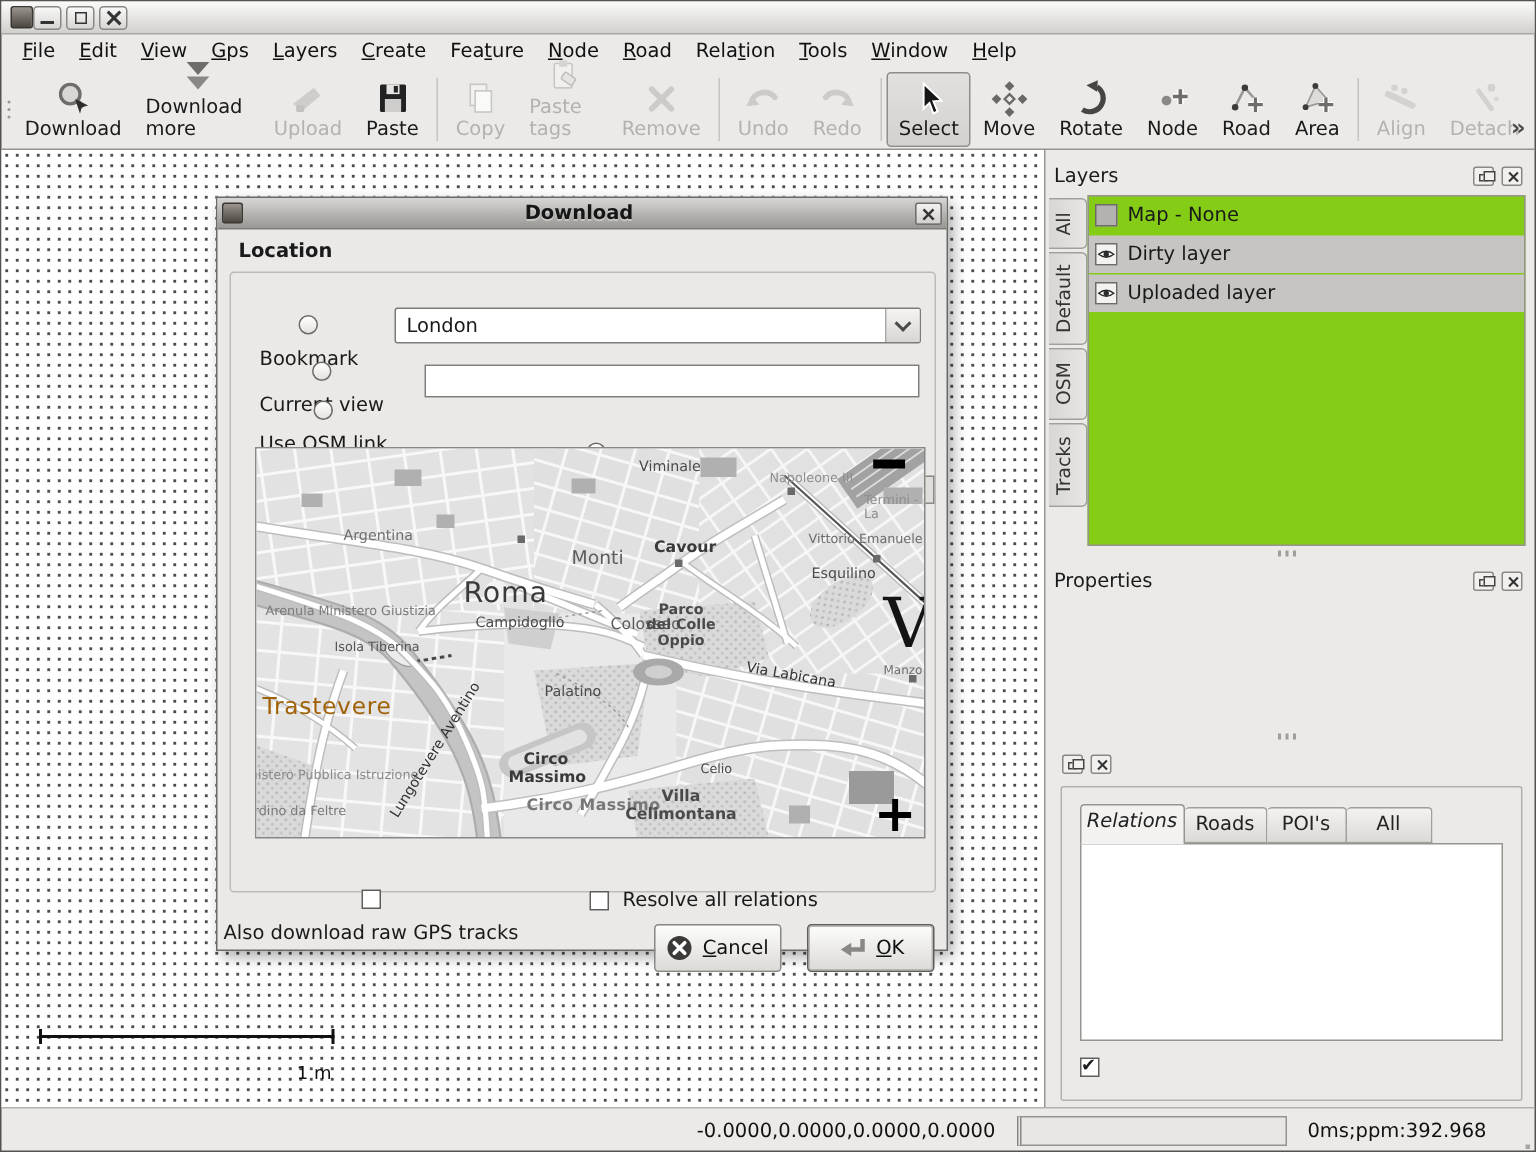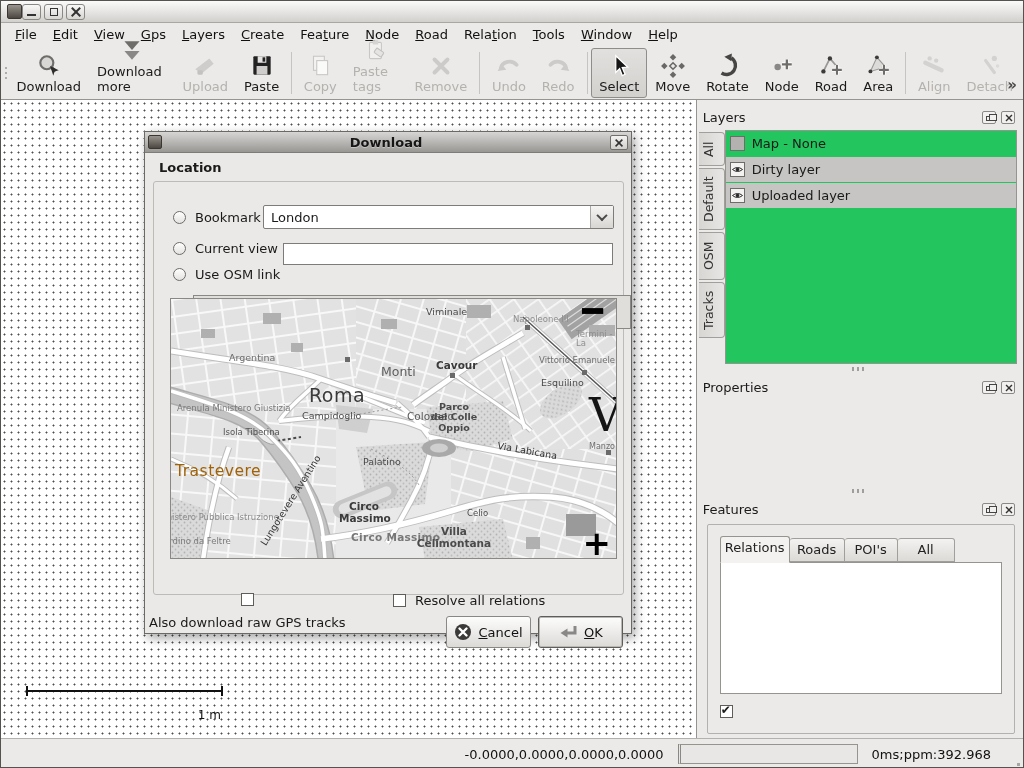--- a/index.html
+++ b/index.html
@@ -50,32 +50,32 @@
   .dock-title{height:26px;display:flex;align-items:center;padding:0 2px 0 4px;}
   .dock-title .t{flex:1;}
   .dockbtn{width:14px;height:13px;border:1px solid #8a8884;background:#f2f0ee;margin-left:5px;position:relative;border-radius:2px;}
   .flicon{position:absolute;left:3px;top:4px;width:6px;height:5px;border:1px solid #444;}
   .flicon::before{content:"";position:absolute;left:2px;top:-3px;width:6px;height:5px;border:1px solid #444;background:#f2f0ee;}
   .dockbtn .xs{position:absolute;left:2px;top:1px;transform:scale(.7);}
   .layers-body{display:flex;height:234px;}
   .vtabs{width:26px;display:flex;flex-direction:column;gap:2px;padding-top:2px;}
   .vtab{writing-mode:vertical-rl;transform:rotate(180deg);text-align:center;background:linear-gradient(90deg,#e8e6e4,#d8d6d3);border:1px solid #a19f9b;border-radius:4px 0 0 4px;border-right:none;color:#333;font-size:12.5px;padding:6px 2px;}
   .vtab.h-all{height:34px;} .vtab.h-def{height:62px;} .vtab.h-osm{height:48px;} .vtab.h-trk{height:56px;}
-  .layers-list{flex:1;background:#22c55e;border:1px solid #96948f;overflow:hidden;}
+  .layers-list{flex:1;background:#84cc16;border:1px solid #96948f;overflow:hidden;}
   .lrow{height:25px;display:flex;align-items:center;padding:0 4px;gap:7px;margin-bottom:1px;}
   .lrow.gray{background:#c6c5c3;}
   .licon{width:15px;height:15px;border:1px solid #6e6c68;background:#f4f2f0;display:flex;align-items:center;justify-content:center;}
   .licon.fill{background:#b4b2b0;}
   .splitter{height:10px;display:flex;align-items:center;justify-content:center;gap:3px;}
   .splitter i{width:2px;height:4px;background:#a09e9a;}
   .props-empty{height:86px;}
   .feat-frame{margin:2px 2px 0 8px;border:1px solid #b3b1ad;border-radius:2px;height:210px;padding:10px 12px 0 12px;background:#eceae8;}
   .ftabs{display:flex;align-items:flex-end;height:27px;}
   .ftab{height:24px;margin-top:3px;padding:3px 0;text-align:center;font-size:13px;background:linear-gradient(#f4f2f0,#dcdad7);border:1px solid #a19f9b;border-left:none;border-radius:3px 3px 0 0;color:#222;}
-  .ftab.active{height:27px;margin:0 0 -1px 0;background:#f4f2f1;border:1px solid #96948f;border-bottom:1px solid #f4f2f1;z-index:2;position:relative;border-radius:3px 3px 0 0;}
+  .ftab.active{height:27px;margin:0 0 -1px 0;background:#f4f2f1;border:1px solid #96948f;border-bottom:1px solid #f4f2f1;z-index:2;position:relative;border-radius:3px 3px 0 0;font-style:italic;}
   .flist{height:132px;background:#fff;border:1px solid #96948f;}
   .fcheck{display:flex;align-items:center;gap:8px;margin-top:11px;}
   .cb{width:13px;height:13px;border:1px solid #5f5d5a;background:#fff;position:relative;flex:0 0 auto;}
   .cb.checked::after{content:"✔";position:absolute;left:0px;top:-3px;font-size:12px;color:#1a1a1a;}
 
   
   .statusbar{height:31px;border-top:1px solid #b3b1ae;display:flex;align-items:center;justify-content:flex-end;gap:14px;padding-right:32px;font-size:13px;color:#111;position:relative;}
   .progress{width:180px;height:20px;border:1px solid #96948f;background:#e9e7e5;border-left:3px double #8a8884;}
   .grip{position:absolute;right:3px;bottom:3px;width:3px;height:3px;background:#a8a6a2;box-shadow:-5px 5px 0 #a8a6a2,0 5px 0 #a8a6a2,-10px 10px 0 #a8a6a2,-5px 10px 0 #a8a6a2,0 10px 0 #a8a6a2;}
 
@@ -84,37 +84,37 @@
   .dlg-title{height:21px;display:flex;align-items:center;background:linear-gradient(#d8d6d4,#999794);border-bottom:1px solid #7e7c79;padding:0 3px;}
   .dlg-icon{width:14px;height:14px;border-radius:2px;background:linear-gradient(#9a948e,#4c4741);border:1px solid #3a3631;}
   .dlg-title .t{flex:1;text-align:center;font-weight:bold;font-size:13px;color:#161616;text-shadow:0 1px 0 rgba(255,255,255,.35);}
   .dlg-close{width:18px;height:15px;border:1px solid #716f6c;border-radius:2px;background:linear-gradient(#f4f2f0,#d2d0cd);position:relative;}
   .dlg-close .xicon{position:absolute;left:3px;top:2px;transform:scale(.8);}
   .dlg-body{position:relative;height:481px;font-size:13px;color:#1a1a1a;}
   .loc-label{position:absolute;left:14px;top:7px;font-weight:bold;}
   .groupbox{position:absolute;left:8px;top:28px;width:471px;height:414px;border:1px solid #bdbbb8;border-radius:3px;}
   .radio{width:13px;height:13px;border-radius:50%;border:1px solid #6e6c68;background:linear-gradient(#fff,#e4e2e0);position:relative;flex:0 0 auto;}
   .radio.sel::after{content:"";position:absolute;left:3px;top:3px;width:5px;height:5px;border-radius:50%;background:#222;}
-  .optrow{position:absolute;display:flex;align-items:center;gap:9px;}
+  .optrow{position:absolute;display:flex;align-items:center;gap:9px;flex-direction:column;}
   .combo{position:absolute;left:118px;top:52px;width:351px;height:24px;border:1px solid #7e7c79;background:#fff;display:flex;align-items:center;border-radius:2px;}
   .combo .val{flex:1;padding-left:7px;}
   .combo .arrow{width:23px;height:100%;border-left:1px solid #aaa8a5;background:linear-gradient(#f6f4f2,#d8d6d3);display:flex;align-items:center;justify-content:center;}
   .chev{width:8px;height:8px;border-right:2px solid #4a4a4a;border-bottom:2px solid #4a4a4a;transform:rotate(45deg) translate(-1px,-1px);}
   .osm-input{position:absolute;left:138px;top:90px;width:330px;height:22px;border:1px solid #7e7c79;background:#fff;font-size:13px;padding:0 5px;font-family:"DejaVu Sans","Liberation Sans",sans-serif;}
   .maplabel-focus{background:#e0deda;border:1px solid #8a8884;padding:1px 6px;}
   .mapbox{position:absolute;left:25px;top:145px;width:447px;height:261px;border:1px solid #8a8884;background:#e9e9e9;overflow:hidden;}
   .mapbox svg{position:absolute;left:0;top:0;}
   .ml{position:absolute;white-space:pre-line;line-height:1.1;pointer-events:none;}
   .mlc{text-align:center;font-weight:bold;}
   .zoomctl{position:absolute;color:#000;font-weight:bold;line-height:1;}
   .zo{right:9px;top:-7px;font-size:34px;transform:scaleY(1.5);}
   .zi{right:5px;bottom:-2px;font-size:34px;}
   .dlgchecks{position:absolute;top:440px;left:0;width:100%;height:18px;}
   .dlgcheck{position:absolute;display:flex;align-items:center;gap:9px;}
-  .dlgbtns{position:absolute;top:463px;right:8px;display:flex;gap:7px;align-items:flex-end;}
+  .dlgbtns{position:absolute;top:463px;right:8px;display:flex;gap:17px;align-items:flex-end;}
   .dbtn{width:85px;height:32px;border:1px solid #8a8884;border-radius:3px;background:linear-gradient(#fdfdfc,#dcdad7);display:flex;align-items:center;justify-content:center;gap:6px;font-size:13px;color:#111;}
   .dbtn.focus{border-color:#5f5d5a;box-shadow:0 0 0 1px #b9b7b4 inset;}
   u{text-decoration:underline;}
 </style>
 </head>
 <body>
 
 <div id="window">
 
   <div class="titlebar">
@@ -414,21 +414,20 @@
       </div>
       <div class="props-empty"></div>
 
       <div class="splitter">
           <i></i>
           <i></i>
           <i></i>
         </div>
 
       <div class="dock-title">
-        <span class="t">Features</span>
         <span class="dockbtn">
             <span class="flicon"></span>
           </span>
         <span class="dockbtn">
             <span class="xicon xs"></span>
           </span>
       </div>
 
       <div class="feat-frame">
         <div class="ftabs">
@@ -600,21 +599,21 @@
               <rect x="354" y="26" width="5" height="5"></rect>
             <rect x="411" y="71" width="5" height="5"></rect>
               <rect x="435" y="151" width="5" height="5"></rect>
             <rect x="174" y="58" width="5" height="5"></rect>
           </g>
         </svg>
 
         <span class="ml" style="left:58px;top:54px;font-size:9.5px;color:#6e6e6e">Argentina</span>
         <span class="ml" style="left:6px;top:105px;font-size:8.5px;color:#7a7a7a">Arenula Ministero Giustizia</span>
         <span class="ml" style="left:138px;top:86px;font-size:19px;color:#3a3a3a;letter-spacing:.5px">Roma</span>
-        <span class="ml" style="left:131px;top:112px;font-size:9.5px;color:#4a4a4a">Campidoglio</span>
+        <span class="ml" style="left:146px;top:112px;font-size:9.5px;color:#4a4a4a">Campidoglio</span>
         <span class="ml" style="left:255px;top:8px;font-size:9.5px;color:#4a4a4a">Viminale</span>
         <span class="ml" style="left:342px;top:16px;font-size:8.5px;color:#8f8f8f">Napoleone III</span>
         <span class="ml" style="left:405px;top:31px;font-size:8.5px;color:#8f8f8f">Termini - La</span>
         <span class="ml" style="left:265px;top:61px;font-size:10.5px;color:#3a3a3a;font-weight:600">Cavour</span>
         <span class="ml" style="left:210px;top:66px;font-size:12.5px;color:#5f5f5f">Monti</span>
         <span class="ml" style="left:368px;top:57px;font-size:8.5px;color:#6e6e6e">Vittorio Emanuele</span>
         <span class="ml" style="left:370px;top:79px;font-size:9.5px;color:#4a4a4a">Esquilino</span>
         <span class="ml" style="left:236px;top:112px;font-size:10.5px;color:#5a5a5a">Colosseo</span>
         <span class="ml mlc" style="left:252px;top:103px;width:62px;font-size:9.5px;color:#4a4a4a">Parco
 del Colle

